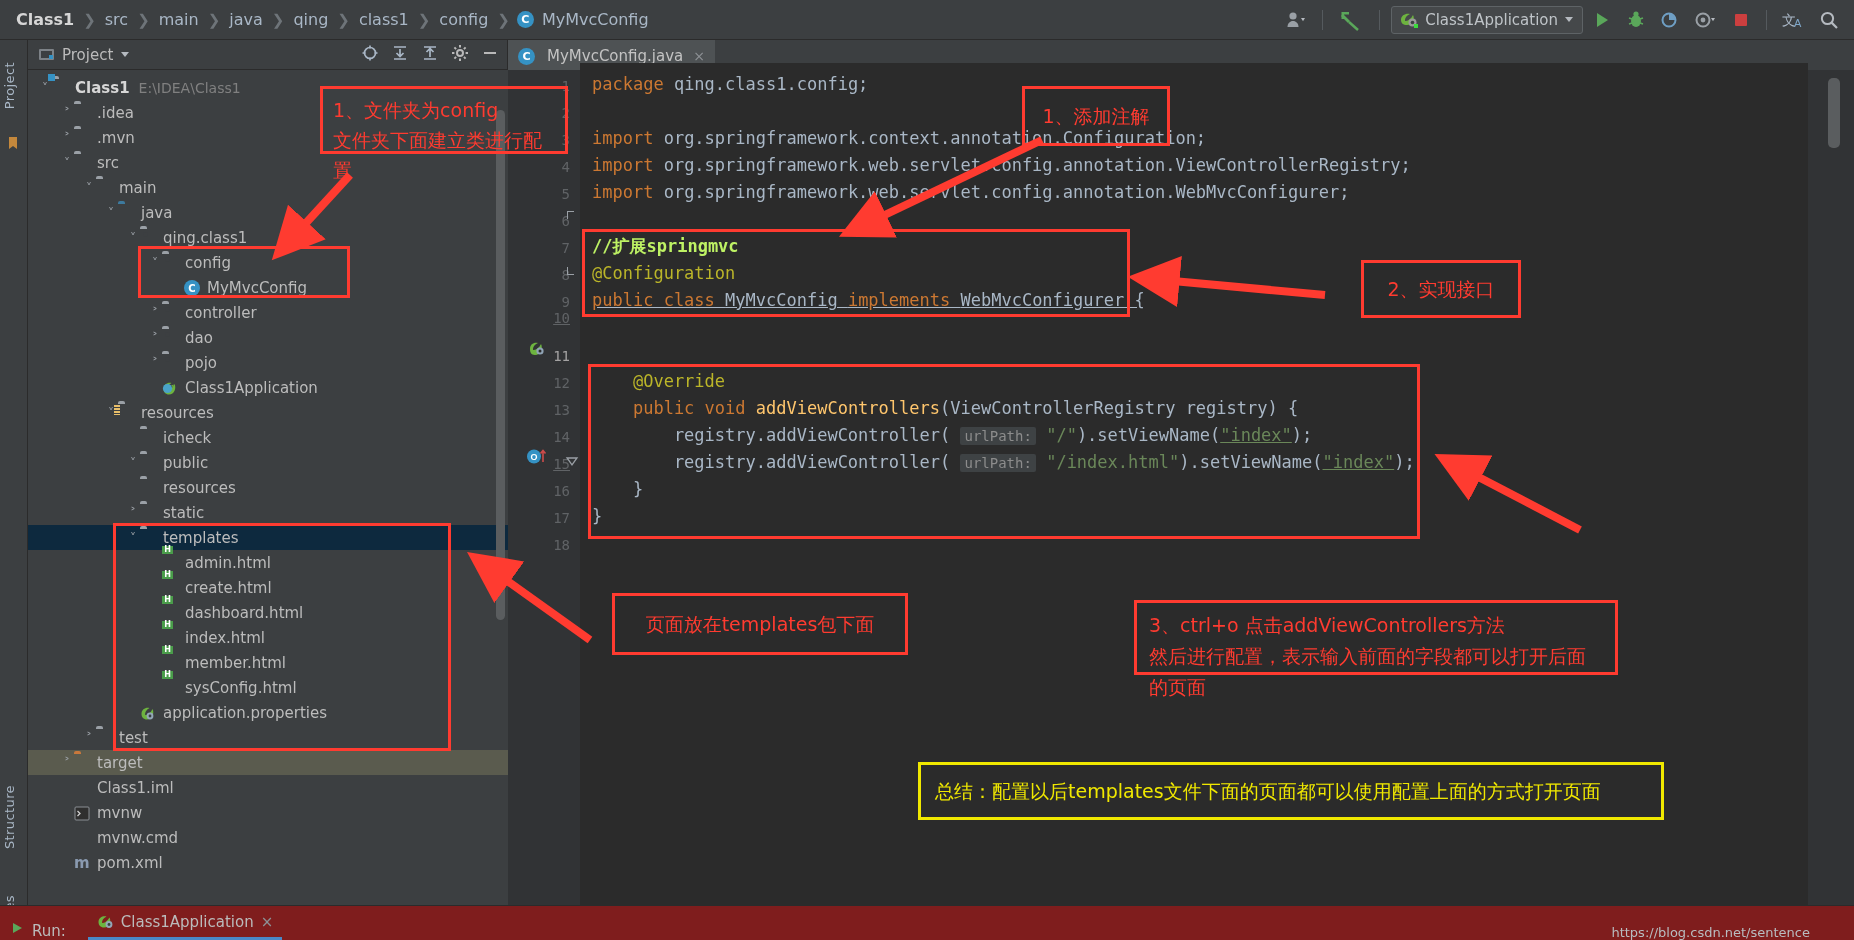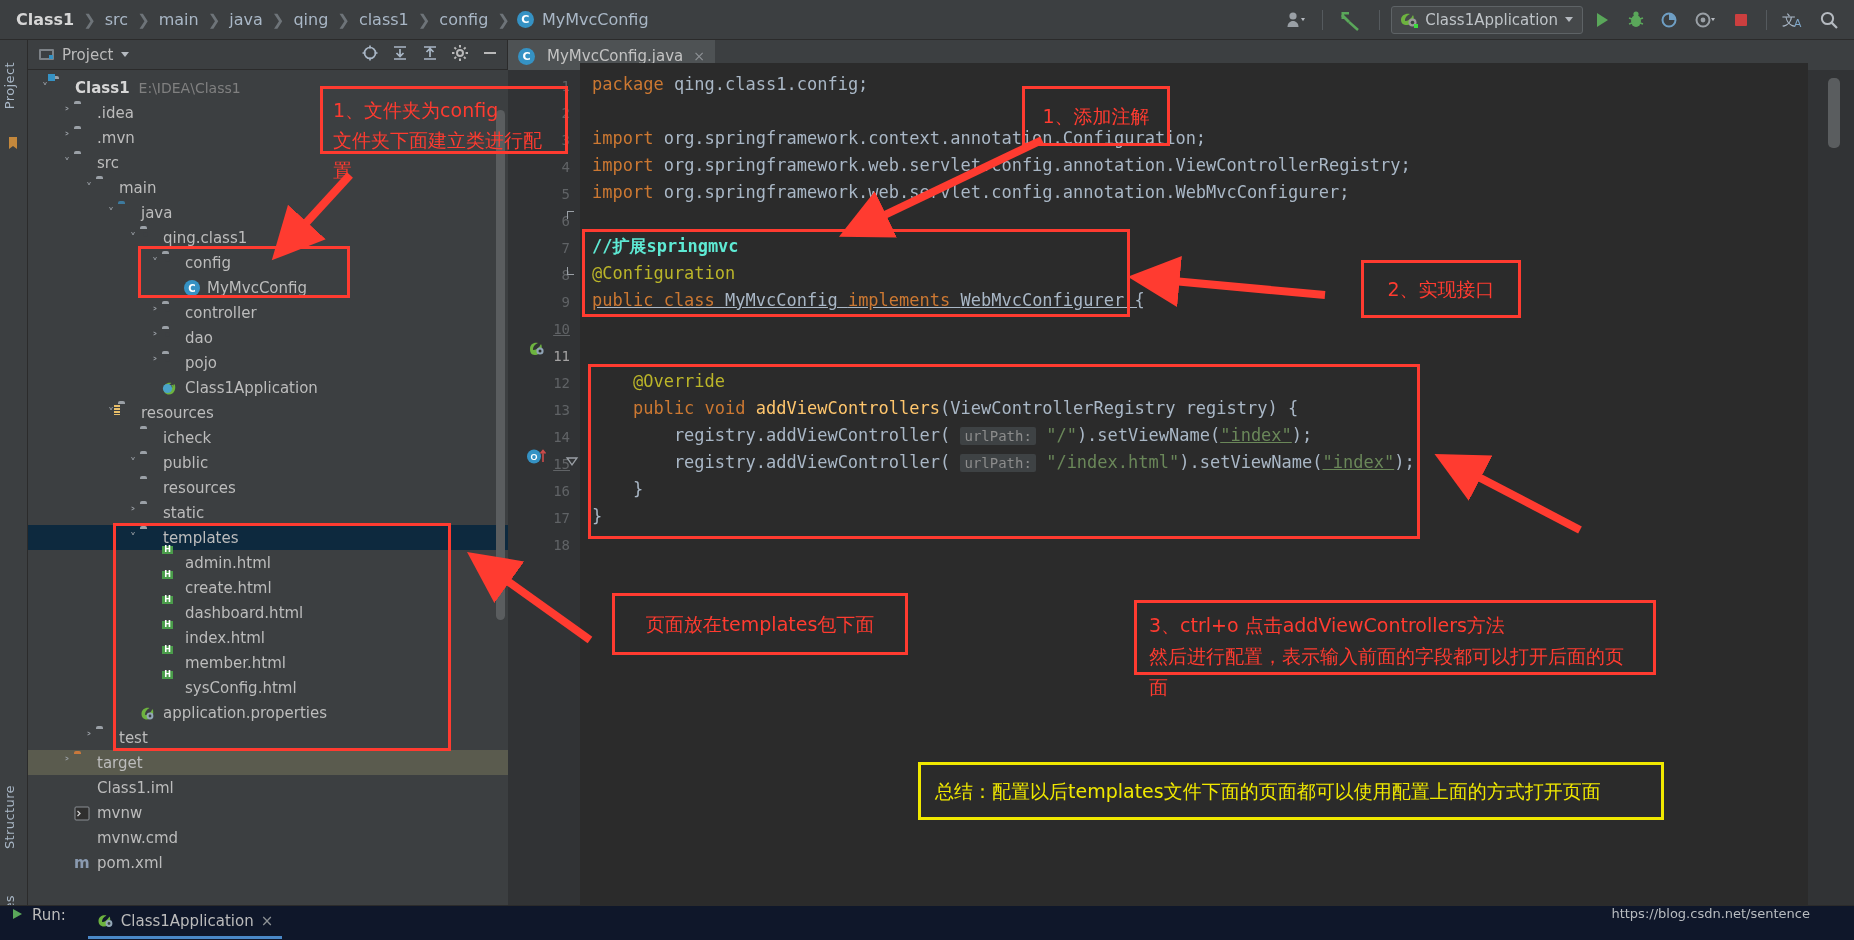--- a/index.html
+++ b/index.html
@@ -121,21 +121,21 @@
   .codearea {
     position: absolute; left: 72px; top: 23px; width: 1228px; height: 855px;
     background: #2b2b2b; overflow: hidden;
   }
   .cl {
     position: absolute; left: 12px; font-family: "DejaVu Sans Mono", "Liberation Mono", monospace;
     font-size: 17px; white-space: pre; color: #a9b7c6; line-height: 27px;
   }
   .kw { color: #cc7832; }
   .ann { color: #bbb529; }
-  .cm { color: #5eead4; font-weight: bold; }
+  .cm { color: #bef264; font-weight: bold; }
   .str { color: #6a8759; }
   .meth { color: #ffc66d; }
   .type { color: #a9b7c6; }
   .hint { background: #3e4244; color: #8c8c8c; font-size: 14px; padding: 1px 4px; border-radius: 2px; }
   .ul { text-decoration: underline; }
   .editor-rightrail {
     position: absolute; right: 0; top: 30px; width: 46px; height: 855px; background: #313335;
   }
 
   
@@ -145,21 +145,21 @@
     font-family: "DejaVu Sans", "Liberation Sans", sans-serif;
     padding: 6px 10px; white-space: pre-line;
   }
   .anno.hollow { color: transparent; padding: 0; }
   .anno.yellow { border-color: #f0e800; color: #f0e800; }
   .arrowsvg { position: absolute; left: 0; top: 0; width: 1854px; height: 940px; pointer-events: none; }
 
   
   .bottombar {
     position: absolute; left: 0; bottom: 0; width: 1854px; height: 35px;
-    background: #0f172a; border-top: 1px solid #2b2b2b; display: flex; align-items: flex-start;
+    background: #7f1d1d; border-top: 1px solid #2b2b2b; display: flex; align-items: flex-end;
   }
   .bb-run { display: flex; align-items: center; gap: 7px; padding-left: 32px; color: #bbbbbb; font-size: 15px; }
   .bb-tab {
     display: flex; align-items: center; gap: 7px; margin-left: 22px; height: 33px;
     padding: 0 9px; color: #bbbbbb; font-size: 15px; border-bottom: 3px solid #4a88c7;
   }
   .bb-url { margin-left: auto; color: #b8bcc0; font-size: 13px; padding-right: 44px; }
 </style>
 </head>
 <body>
@@ -523,21 +523,21 @@
     <div class="gutter" id="gutter">
         <div class="gutterline" style="top: 8px;">1</div>
         <div class="gutterline" style="top: 35px;">2</div>
         <div class="gutterline" style="top: 62px;">3</div>
         <div class="gutterline" style="top: 89px;">4</div>
         <div class="gutterline" style="top: 116px;">5</div>
         <div class="gutterline" style="top: 143px;">6</div>
         <div class="gutterline" style="top: 170px;">7</div>
         <div class="gutterline" style="top: 197px;">8</div>
         <div class="gutterline" style="top: 224px;">9</div>
-        <div class="gutterline" style="top: 251px; text-decoration: underline;">10</div>
+        <div class="gutterline" style="top: 240px; text-decoration: underline;">10</div>
         <div class="gutterline hl" style="top: 278px;">11</div>
         <div class="gutterline" style="top: 305px;">12</div>
         <div class="gutterline" style="top: 332px;">13</div>
         <div class="gutterline" style="top: 359px;">14</div>
         <div class="gutterline" style="top: 386px; text-decoration: underline;">15</div>
         <div class="gutterline" style="top: 413px;">16</div>
         <div class="gutterline" style="top: 440px;">17</div>
         <div class="gutterline" style="top: 467px;">18</div>
       </div>
     <div class="codearea" id="codearea">
@@ -619,21 +619,21 @@
 
   <div class="anno" style="left:320px; top:86px; width:248px; height:68px; font-size:19px; line-height:30px;">1、文件夹为config
 文件夹下面建立类进行配置</div>
 
   <div class="anno" style="left:1022px; top:86px; width:148px; height:60px; display:flex; align-items:center; justify-content:center; font-size:19px;">1、添加注解</div>
 
   <div class="anno" style="left:1345px; top:260px; width:160px; height:58px; display:flex; align-items:center; justify-content:center; font-size:19px;margin-left:16px;">2、实现接口</div>
 
   <div class="anno" style="left:612px; top:593px; width:296px; height:62px; display:flex; align-items:center; justify-content:center; font-size:19px;">页面放在templates包下面</div>
 
-  <div class="anno" style="left:1134px; top:600px; width:522px; height:75px; font-size:19px; line-height:31px; padding:7px 12px;">3、ctrl+o 点击addViewControllers方法
+  <div class="anno" style="left:1134px; top:600px; width:484px; height:75px; font-size:19px; line-height:31px; padding:7px 12px;">3、ctrl+o 点击addViewControllers方法
 然后进行配置，表示输入前面的字段都可以打开后面的页面</div>
 
   <div class="anno yellow" style="left:918px; top:762px; width:746px; height:58px; display:flex; align-items:center; padding-left:14px; font-size:19px;">总结：配置以后templates文件下面的页面都可以使用配置上面的方式打开页面</div>
 
   <div class="bottombar">
     <span style="position:absolute; left:9px;">
       <svg width="16" height="16" viewBox="0 0 16 16">
           <path d="M4 3 L13 8 L4 13 Z" fill="#5aa75a"></path>
         </svg>
     </span>

